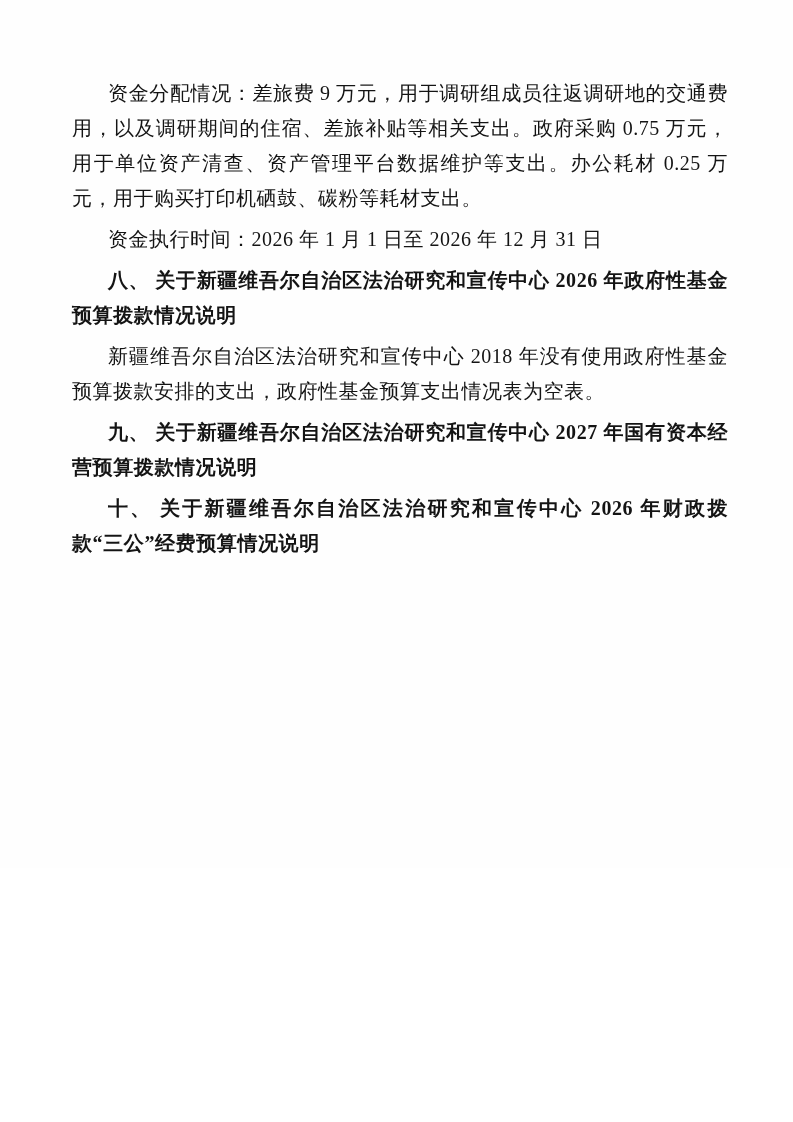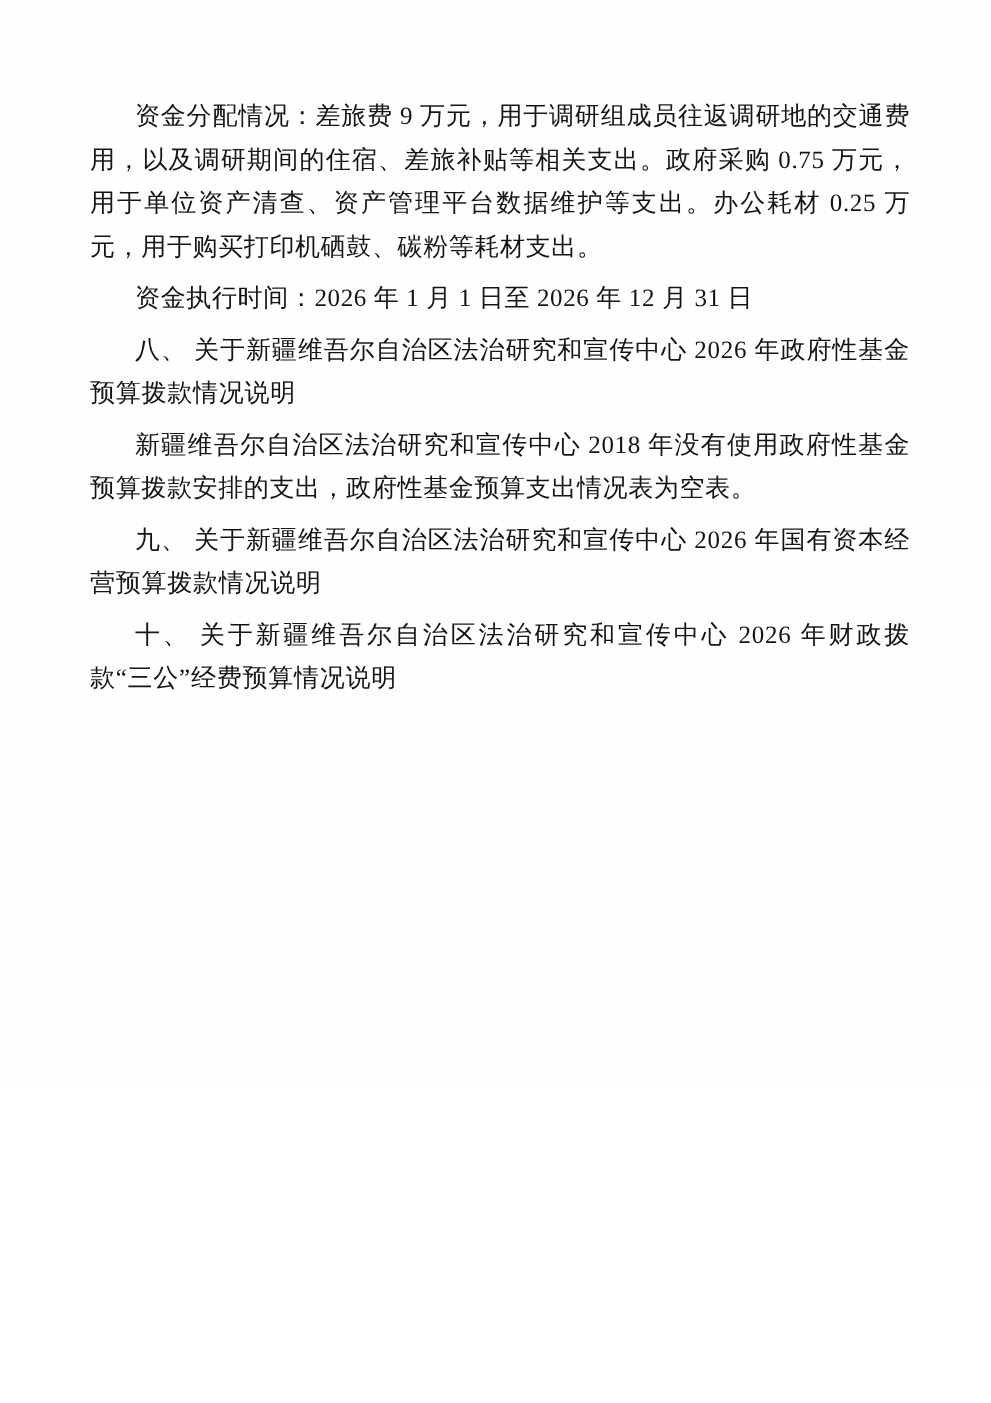--- a/index.html
+++ b/index.html
@@ -25,21 +25,21 @@
   .content p {
     margin: 0 0 6px 0;
     font-size: 20px;
     line-height: 35px;
     text-align: justify;
     text-indent: 1.8em;
     letter-spacing: 0.5px;
     word-break: break-all;
   }
   .content p.heading {
-    font-weight: normal;
+    font-weight: bold;
     letter-spacing: 0.6px;
   }
   .page-number {
     position: absolute;
     top: 1022px;
     left: 0;
     width: 100%;
     text-align: center;
     font-size: 14px;
     color: #c2410c;
@@ -47,17 +47,17 @@
 </style>
 </head>
 <body>
 
 <div class="page">
   <div class="content">
     <p class="body">资金分配情况：差旅费 9 万元，用于调研组成员往返调研地的交通费用，以及调研期间的住宿、差旅补贴等相关支出。政府采购 0.75 万元，用于单位资产清查、资产管理平台数据维护等支出。办公耗材 0.25 万元，用于购买打印机硒鼓、碳粉等耗材支出。</p>
     <p class="body">资金执行时间：2026 年 1 月 1 日至 2026 年 12 月 31 日</p>
     <p class="heading">八、 关于新疆维吾尔自治区法治研究和宣传中心 2026 年政府性基金预算拨款情况说明</p>
     <p class="body">新疆维吾尔自治区法治研究和宣传中心 2018 年没有使用政府性基金预算拨款安排的支出，政府性基金预算支出情况表为空表。</p>
-    <p class="heading">九、 关于新疆维吾尔自治区法治研究和宣传中心 2026 年国有资本经营预算拨款情况说明</p>
+    <p class="heading">九、 关于新疆维吾尔自治区法治研究和宣传中心 2027 年国有资本经营预算拨款情况说明</p>
     <p class="heading">十、 关于新疆维吾尔自治区法治研究和宣传中心 2026 年财政拨款“三公”经费预算情况说明</p>
   </div>
   <div class="page-number">21</div>
 </div>
 
 </body></html>

